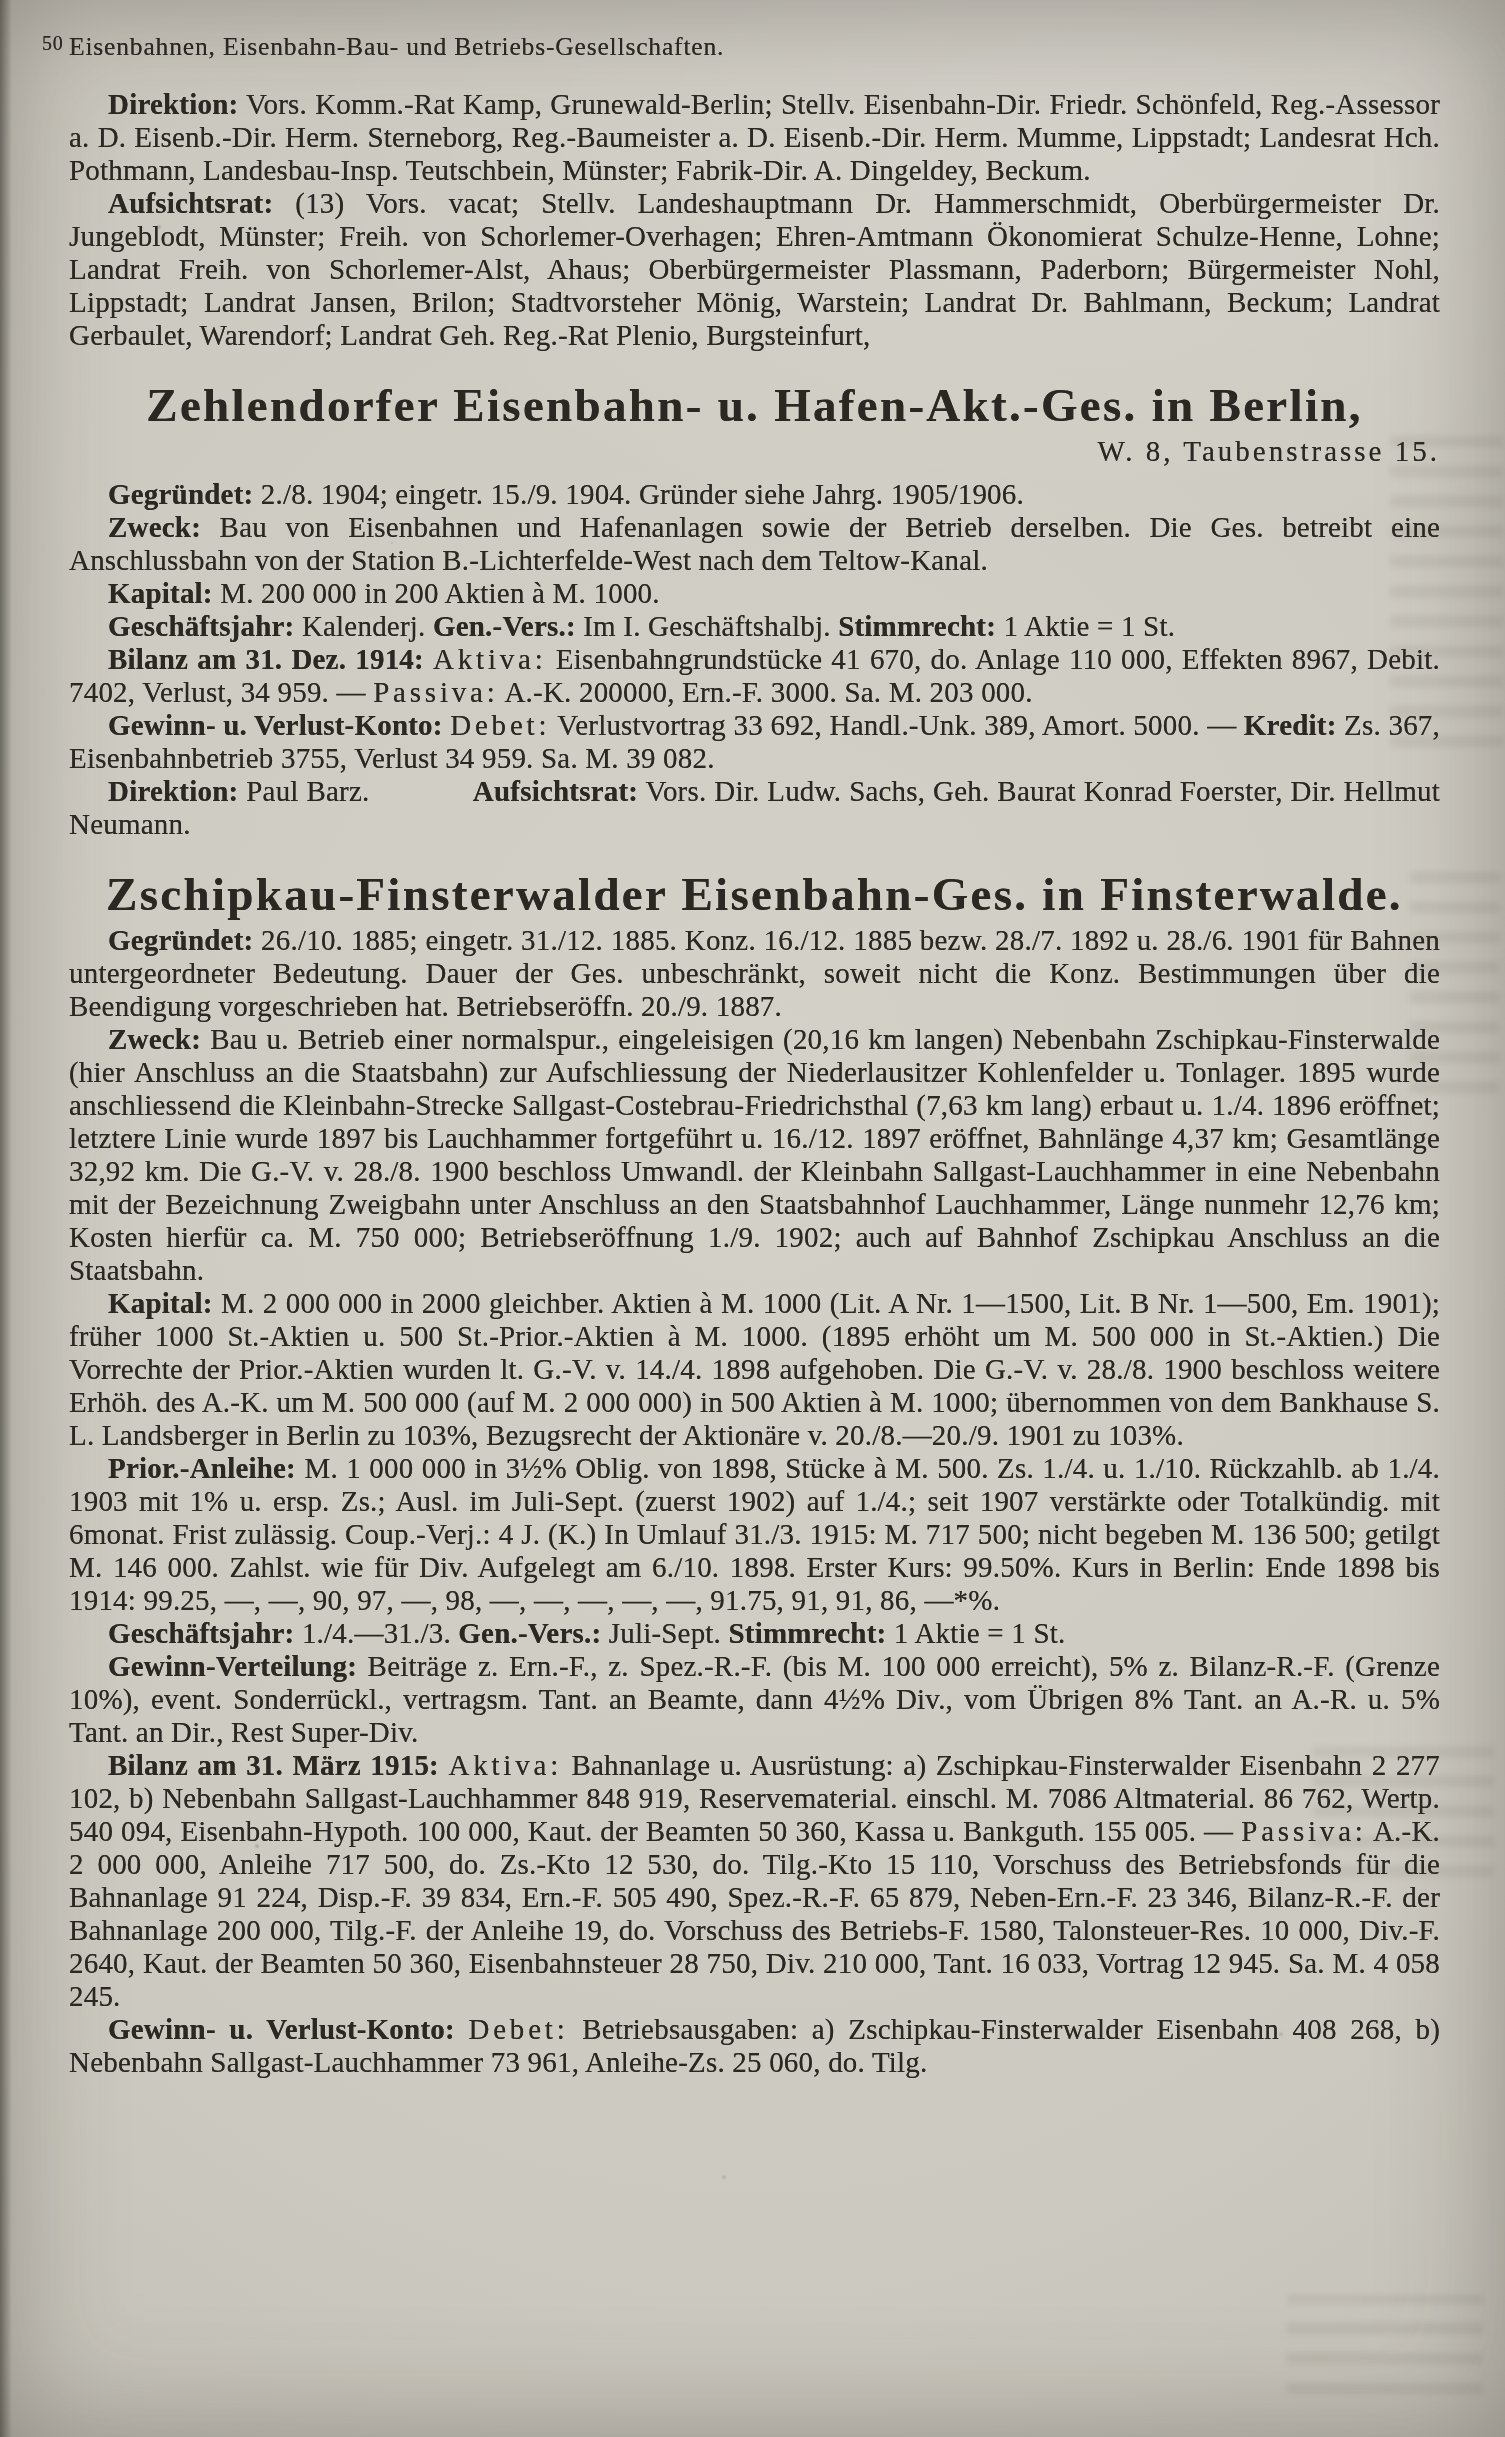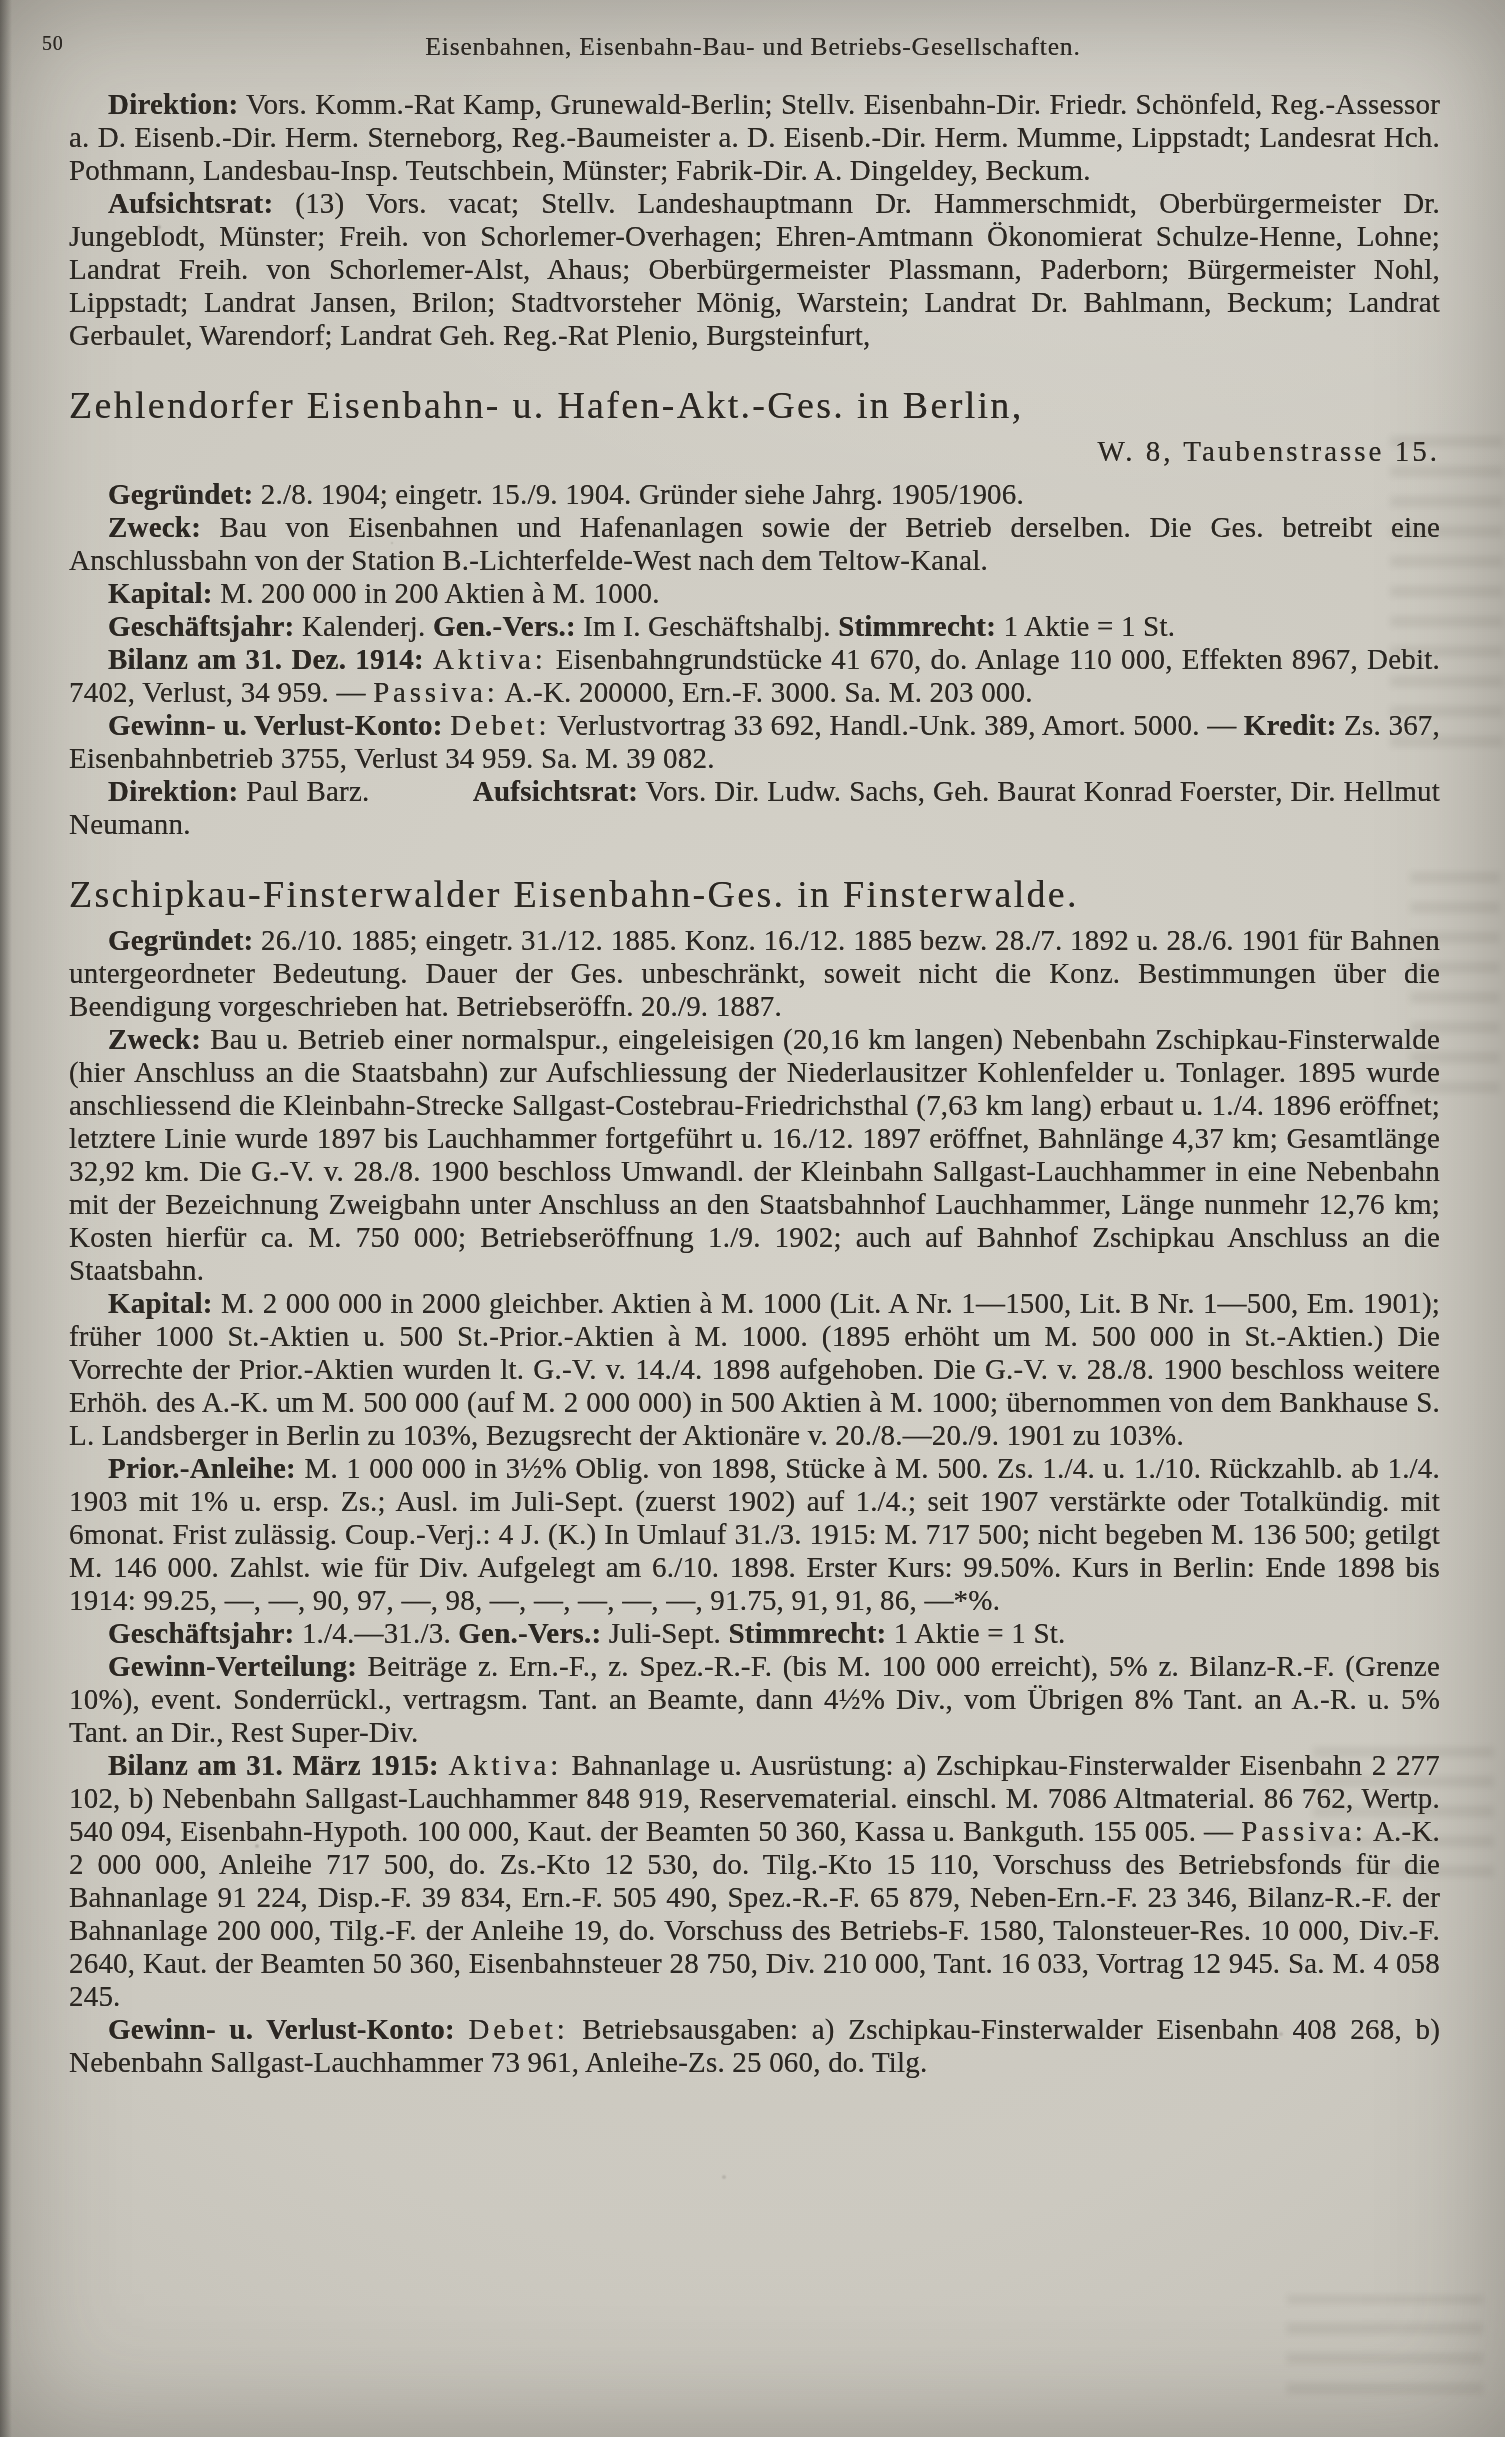--- a/index.html
+++ b/index.html
@@ -29,35 +29,35 @@
     margin: 32px 69px 0 69px;
     height: 36px;
     font-size: 25.6px;
     letter-spacing: 0.8px;
   }
   .page-number {
     position: absolute; left: -27px; top: 0;
     font-size: 20px;
   }
   .header-title {
-    display: block; text-align: center;
+    display: block; 
   }
   .page-body {
     padding: 19.6px 66px 0 69px;
     font-size: 29px;
     line-height: 33px;
     letter-spacing: 0.2px;
     text-align: justify;
     hyphens: auto; -webkit-hyphens: auto;
   }
   .entry-heading {
-    font-size: 38px;
+    font-size: 47px;
     line-height: 47px;
-    font-weight: normal;
-    text-align: left;
+    font-weight: bold;
+    text-align: center;
     letter-spacing: 2.3px;
     margin: 30px 0 6px 0;
     text-indent: 0;
   }
   .entry-subheading {
     font-size: 29px;
     text-align: right;
     letter-spacing: 3px;
     margin: 1.5px 0 10.5px 0;
   }

